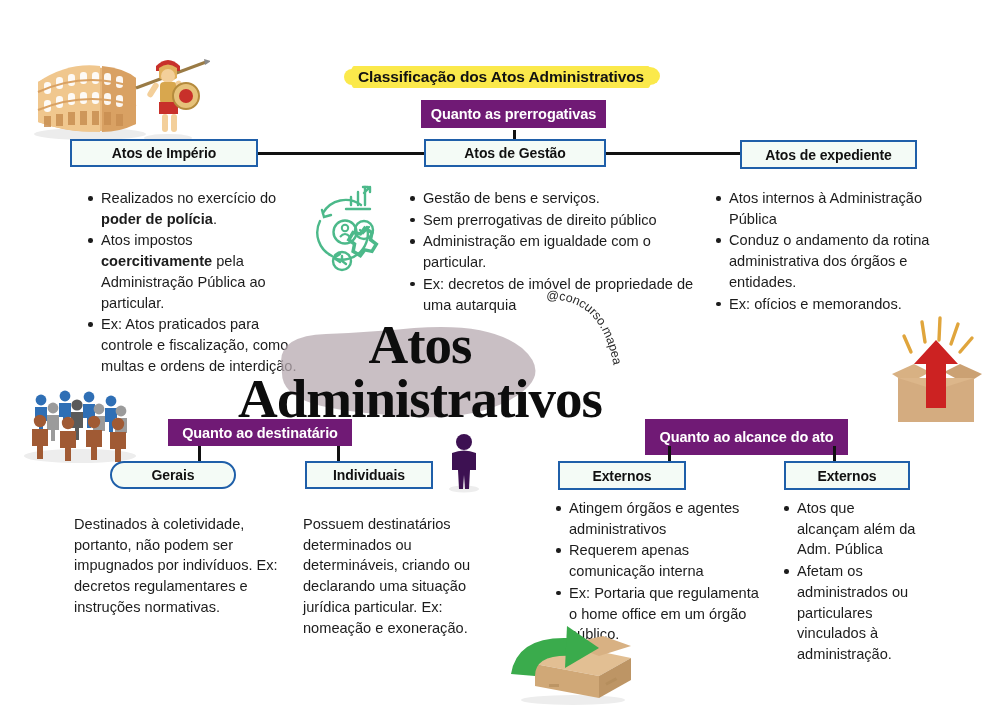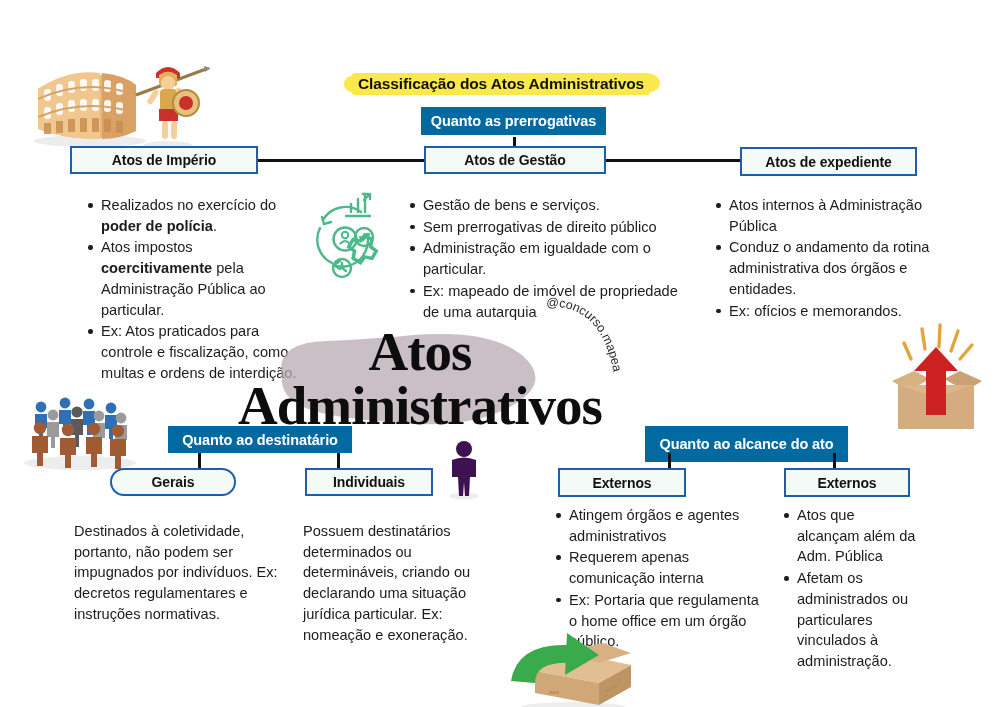--- a/index.html
+++ b/index.html
@@ -1,34 +1,34 @@
 <!DOCTYPE html>
 <html><head>
 <meta charset="utf-8">
 <style>
   html,body{margin:0;padding:0;background:#ffffff;}
   body{width:1000px;height:707px;position:relative;overflow:hidden;
        font-family:"Liberation Sans", sans-serif;color:#1a1a1a;}
-  .stage{position:absolute;inset:0;margin-top:7px;}
+  .stage{position:absolute;inset:0;}
   .abs{position:absolute;}
 
   
   .title-wrap{position:absolute;left:345px;top:60px;width:312px;height:34px;}
   .title-hl{position:absolute;left:6px;top:6px;width:300px;height:22px;
             background:#fbe94b;border-radius:3px/8px;}
   .title-hl:before{content:"";position:absolute;left:-7px;top:3px;width:16px;height:16px;
             background:#fbe94b;border-radius:50%;}
   .title-hl:after{content:"";position:absolute;right:-9px;top:1px;width:20px;height:18px;
             background:#fbe94b;border-radius:50%;}
   .title-text{position:absolute;left:0;top:0;width:312px;height:34px;
             display:flex;align-items:center;justify-content:center;
             font-size:15.5px;font-weight:bold;color:#111;letter-spacing:-.1px;}
 
   
-  .hdr{position:absolute;background:#0369a1;color:#fff;font-weight:bold;
+  .hdr{position:absolute;background:#701a75;color:#fff;font-weight:bold;
        display:flex;align-items:center;justify-content:center;
        font-size:14.5px;letter-spacing:-.1px;box-sizing:border-box;padding:0 8px;}
   .leaf{position:absolute;background:#f4fbf6;border:2.2px solid #1f5fa9;
         display:flex;align-items:center;justify-content:center;
         font-size:14px;font-weight:bold;color:#111;box-sizing:border-box;
         letter-spacing:-.1px;padding:0 6px;}
   .vline{position:absolute;background:#111;width:3.4px;}
   .hline{position:absolute;background:#111;height:3.2px;}
 
   
@@ -149,21 +149,21 @@
     <circle cx="39" cy="49" r="11.5" fill="none" stroke="#4cb98a" stroke-width="2.4"></circle>
     <circle cx="39" cy="45" r="3.2" fill="none" stroke="#4cb98a" stroke-width="2"></circle>
     <path d="M34 54 q5 -6 10 0" fill="none" stroke="#4cb98a" stroke-width="2"></path>
   </svg>
 
   <div class="para" style="left:406px;top:188px;width:288px;">
     <ul class="bul">
       <li> Gestão de bens e serviços.</li>
       <li>Sem prerrogativas de direito público</li>
       <li>Administração em igualdade com o particular.</li>
-      <li>Ex: mapeado de imóvel de propriedade de uma autarquia</li>
+      <li>Ex: decretos de imóvel de propriedade de uma autarquia</li>
     </ul>
   </div>
 
   <div class="para" style="left:712px;top:188px;width:228px;">
     <ul class="bul">
       <li>Atos internos à Administração Pública</li>
       <li> Conduz o andamento da rotina administrativa dos órgãos e entidades.</li>
       <li>Ex: ofícios e memorandos.</li>
     </ul>
   </div>

